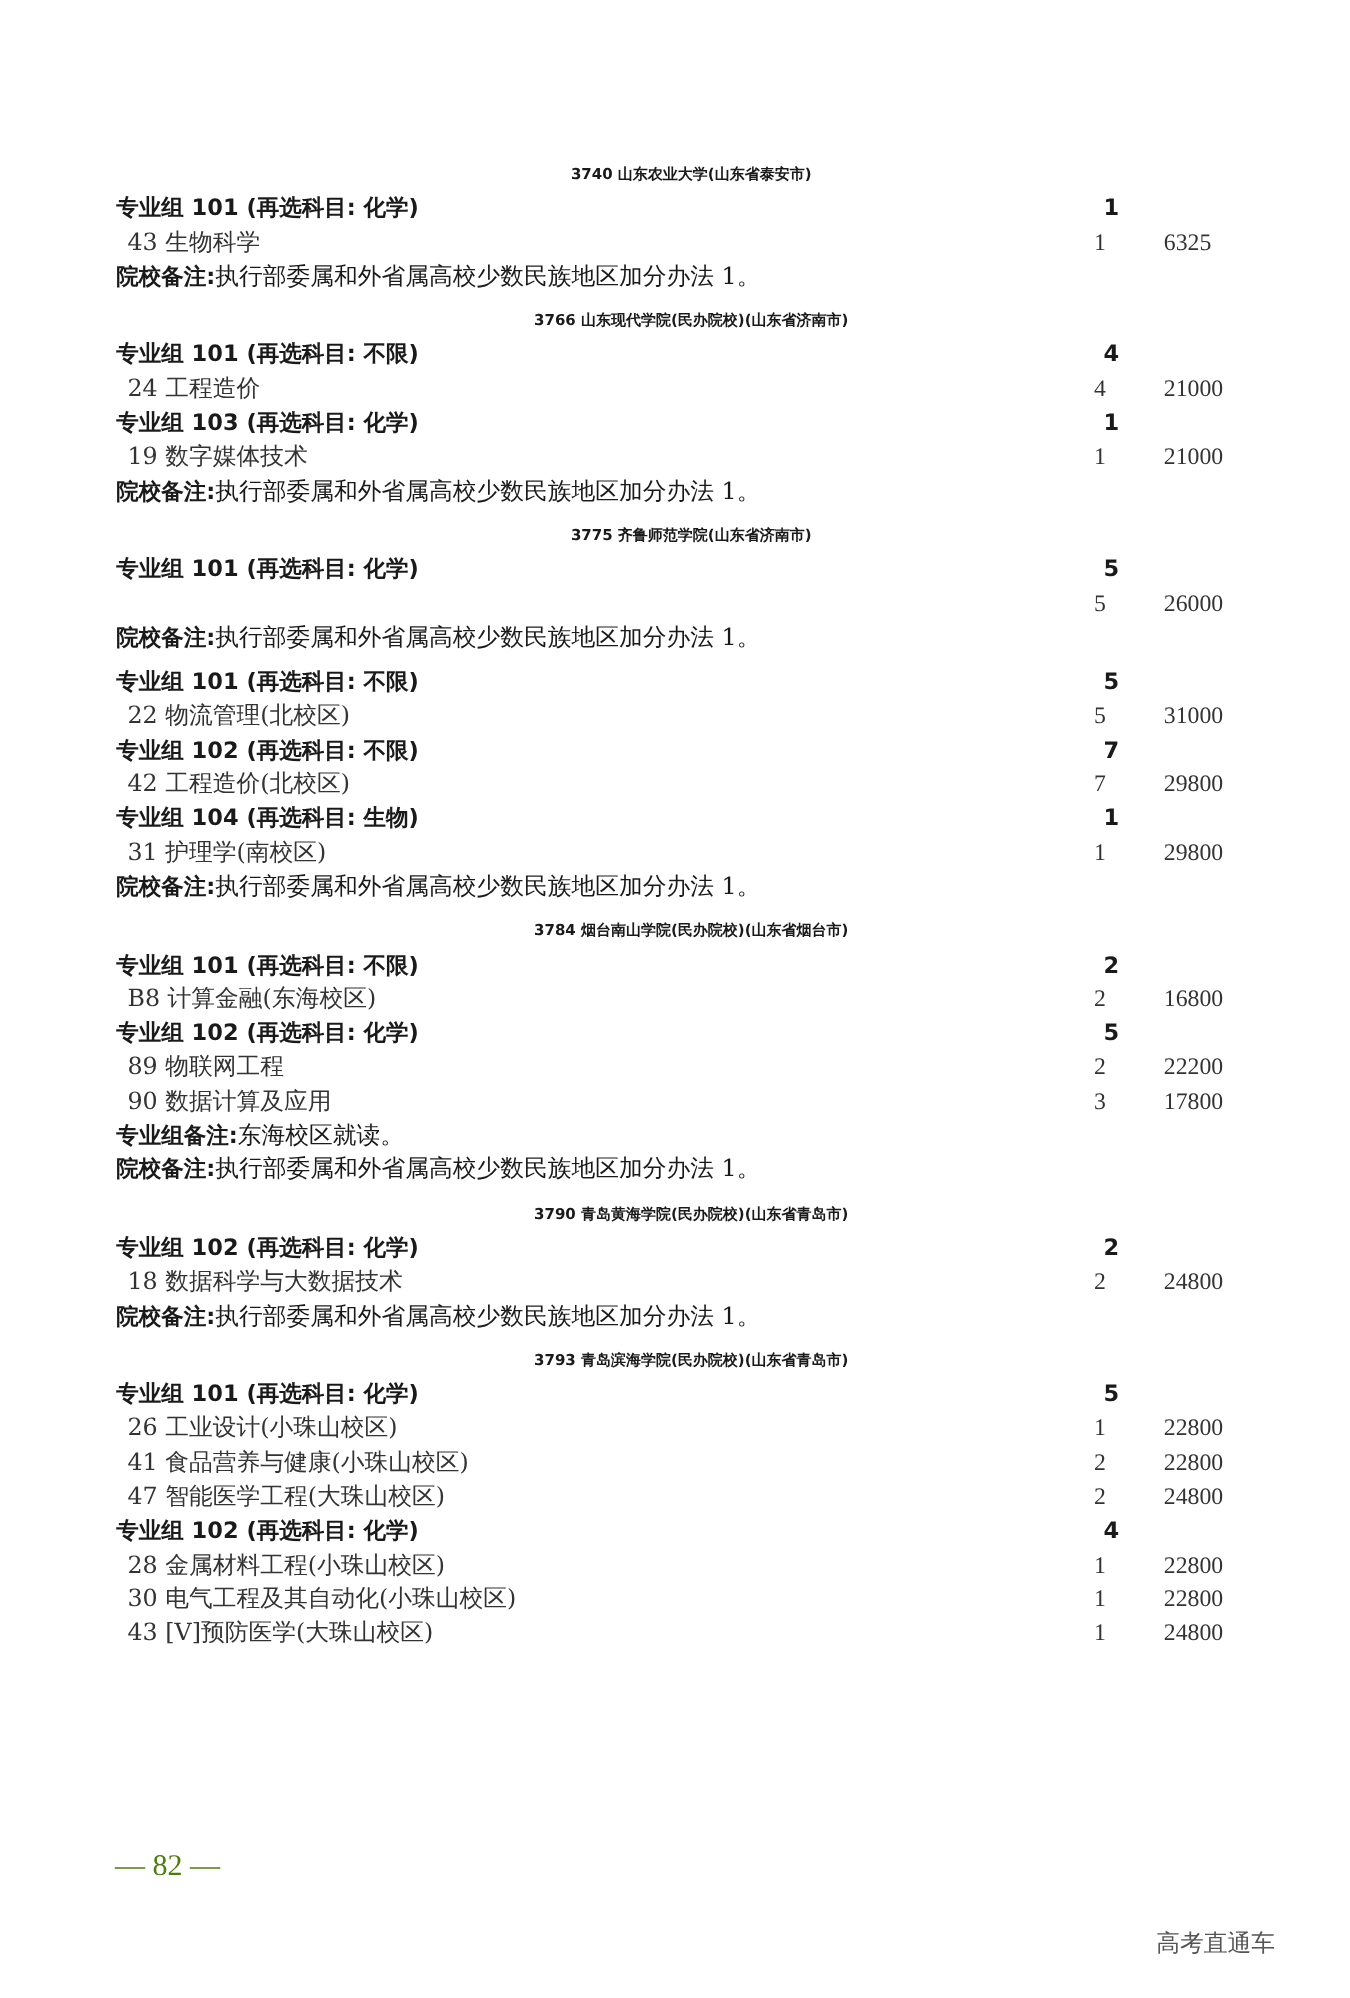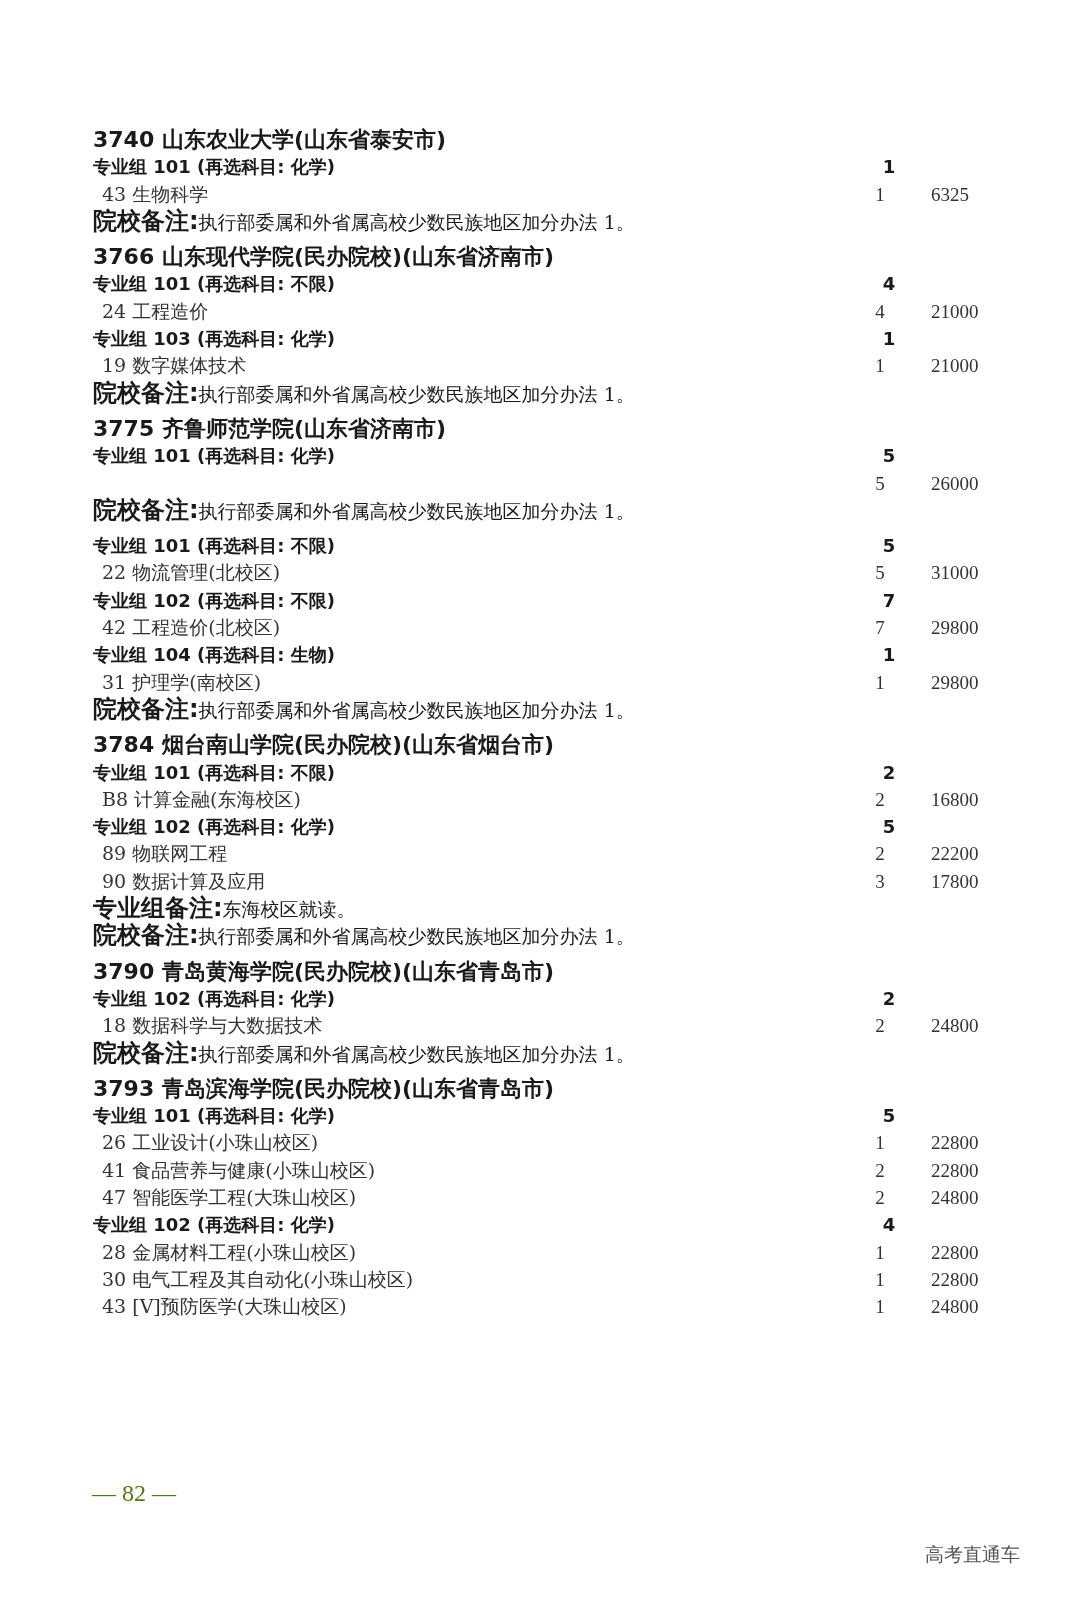--- a/index.html
+++ b/index.html
@@ -1,24 +1,24 @@
 <!DOCTYPE html>
 <html><head>
 <meta charset="utf-8">
 <style>
   html, body { margin: 0; padding: 0; background: #ffffff; }
   body { width: 1080px; height: 1598px; position: relative; overflow: hidden; color: #1a1a1a; }
   .page { position: absolute; left: 0; top: 0; width: 1080px; height: 1598px; }
   .content { position: absolute; left: 93px; top: 126px; width: 920px; }
   .line { position: relative; height: 27.3px; line-height: 27.3px; font-size: 19px; white-space: nowrap; }
-  .school { font-family: "DejaVu Sans", "Liberation Sans", sans-serif; font-weight: bold; font-size: 22px; }
+  .school { font-family: "DejaVu Sans", "Liberation Sans", sans-serif; font-weight: bold; font-size: 12px; text-align: center; }
   .group { font-family: "DejaVu Sans", "Liberation Sans", sans-serif; font-weight: bold; font-size: 18px; }
   .major { font-family: "DejaVu Serif", "Liberation Serif", serif; color: #333; padding-left: 9px; }
   .note { font-family: "DejaVu Serif", "Liberation Serif", serif; }
-  .note .label { font-family: "DejaVu Sans", "Liberation Sans", sans-serif; font-weight: bold; font-size: 24px; }
+  .note .label { font-family: "DejaVu Sans", "Liberation Sans", sans-serif; font-weight: bold; font-size: 18px; }
   .count { position: absolute; left: 789px; top: 0; width: 14px; text-align: center; }
   .group .count { font-family: "DejaVu Sans", "Liberation Sans", sans-serif; font-weight: bold; }
   .major .count { font-family: "Liberation Serif", serif; color: #333; left: 780px; }
   .fee { position: absolute; left: 838px; top: 0; font-family: "Liberation Serif", serif; color: #333; }
   .gap { height: 8px; }
   .page-number { position: absolute; left: 92px; top: 1480px; font-family: "Liberation Serif", serif; font-size: 24px; color: #4d7c0f; }
   .watermark { position: absolute; left: 925px; top: 1542px; font-family: "DejaVu Sans", sans-serif; font-size: 19px; color: #555; text-align: center; }
 </style>
 </head>
 <body>

